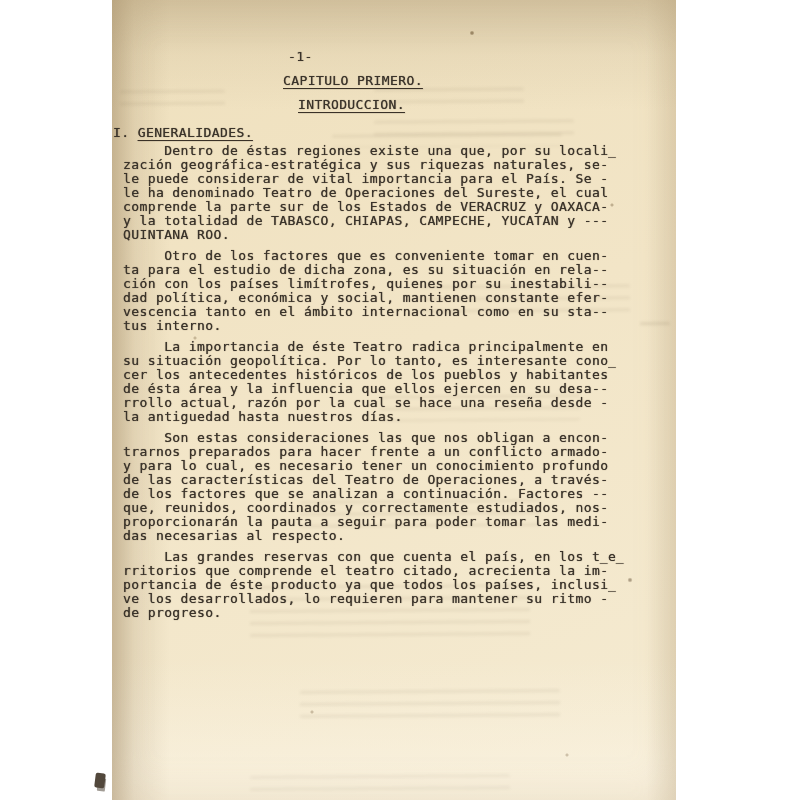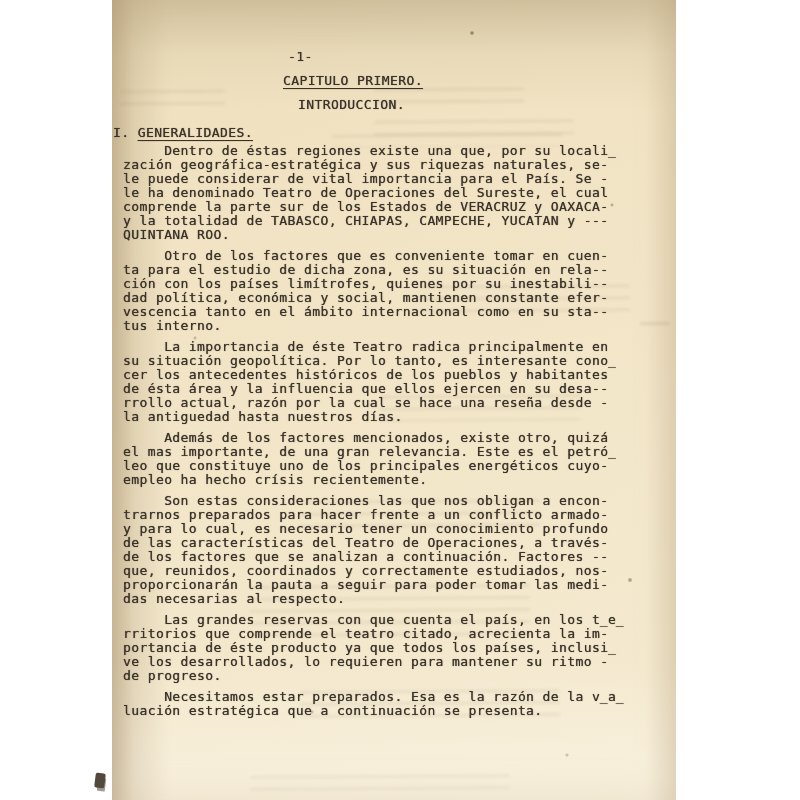--- a/index.html
+++ b/index.html
@@ -22,21 +22,21 @@
     color:#3a332a;
     text-shadow: 0 0 0.7px rgba(58,49,40,0.75), 0.4px 0.4px 0.8px rgba(58,49,40,0.25);
     letter-spacing:0.4px;
     font-size:13px;
   }
   .pagenum{position:absolute;left:176px;top:49px;}
   .title{position:absolute;left:171px;top:73px;
     text-decoration:underline;text-underline-offset:3px;
     text-decoration-thickness:1.4px;text-decoration-color:rgba(54,45,36,0.9);}
   .subtitle{position:absolute;left:186px;top:97px;
-    text-underline-offset:3px;
+    text-decoration:underline;text-underline-offset:3px;
     text-decoration-thickness:1.4px;text-decoration-color:rgba(54,45,36,0.9);}
   .section{position:absolute;left:1px;top:125px;white-space:pre;}
   .section .sec-title{
     text-decoration:underline;text-underline-offset:3px;
     text-decoration-thickness:1.4px;text-decoration-color:rgba(54,45,36,0.9);}
   .bodytext{position:absolute;left:11px;top:144px;width:545px;}
   .para{white-space:pre;line-height:14px;margin:0 0 7px 0;}
   .bleed{
     position:absolute;
     background:repeating-linear-gradient(180deg, rgba(112,96,72,0.75) 0px, rgba(112,96,72,0.75) 3px, rgba(112,96,72,0) 3px, rgba(112,96,72,0) 12px);
@@ -99,36 +99,30 @@
 ción con los países limítrofes, quienes por su inestabili--
 dad política, económica y social, mantienen constante efer-
 vescencia tanto en el ámbito internacional como en su sta--
 tus interno.</div>
     <div class="para">     La importancia de éste Teatro radica principalmente en
 su situación geopolítica. Por lo tanto, es interesante cono̲
 cer los antecedentes históricos de los pueblos y habitantes
 de ésta área y la influencia que ellos ejercen en su desa--
 rrollo actual, razón por la cual se hace una reseña desde -
 la antiguedad hasta nuestros días.</div>
-    <div class="para">     Además de los factores mencionados, existe otro, quizá
-el mas importante, de una gran relevancia. Este es el petró̲
-leo que constituye uno de los principales energéticos cuyo-
-empleo ha hecho crísis recientemente.</div>
     <div class="para">     Son estas consideraciones las que nos obligan a encon-
 trarnos preparados para hacer frente a un conflicto armado-
 y para lo cual, es necesario tener un conocimiento profundo
 de las características del Teatro de Operaciones, a través-
 de los factores que se analizan a continuación. Factores --
 que, reunidos, coordinados y correctamente estudiados, nos-
 proporcionarán la pauta a seguir para poder tomar las medi-
 das necesarias al respecto.</div>
     <div class="para">     Las grandes reservas con que cuenta el país, en los t̲e̲
 rritorios que comprende el teatro citado, acrecienta la im-
 portancia de éste producto ya que todos los países, inclusi̲
 ve los desarrollados, lo requieren para mantener su ritmo -
 de progreso.</div>
-    <div class="para">     Necesitamos estar preparados. Esa es la razón de la v̲a̲
-luación estratégica que a continuación se presenta.</div>
   </div>
 
 </div>
 
 <div class="edge-mark"></div>
 
 </body></html>

